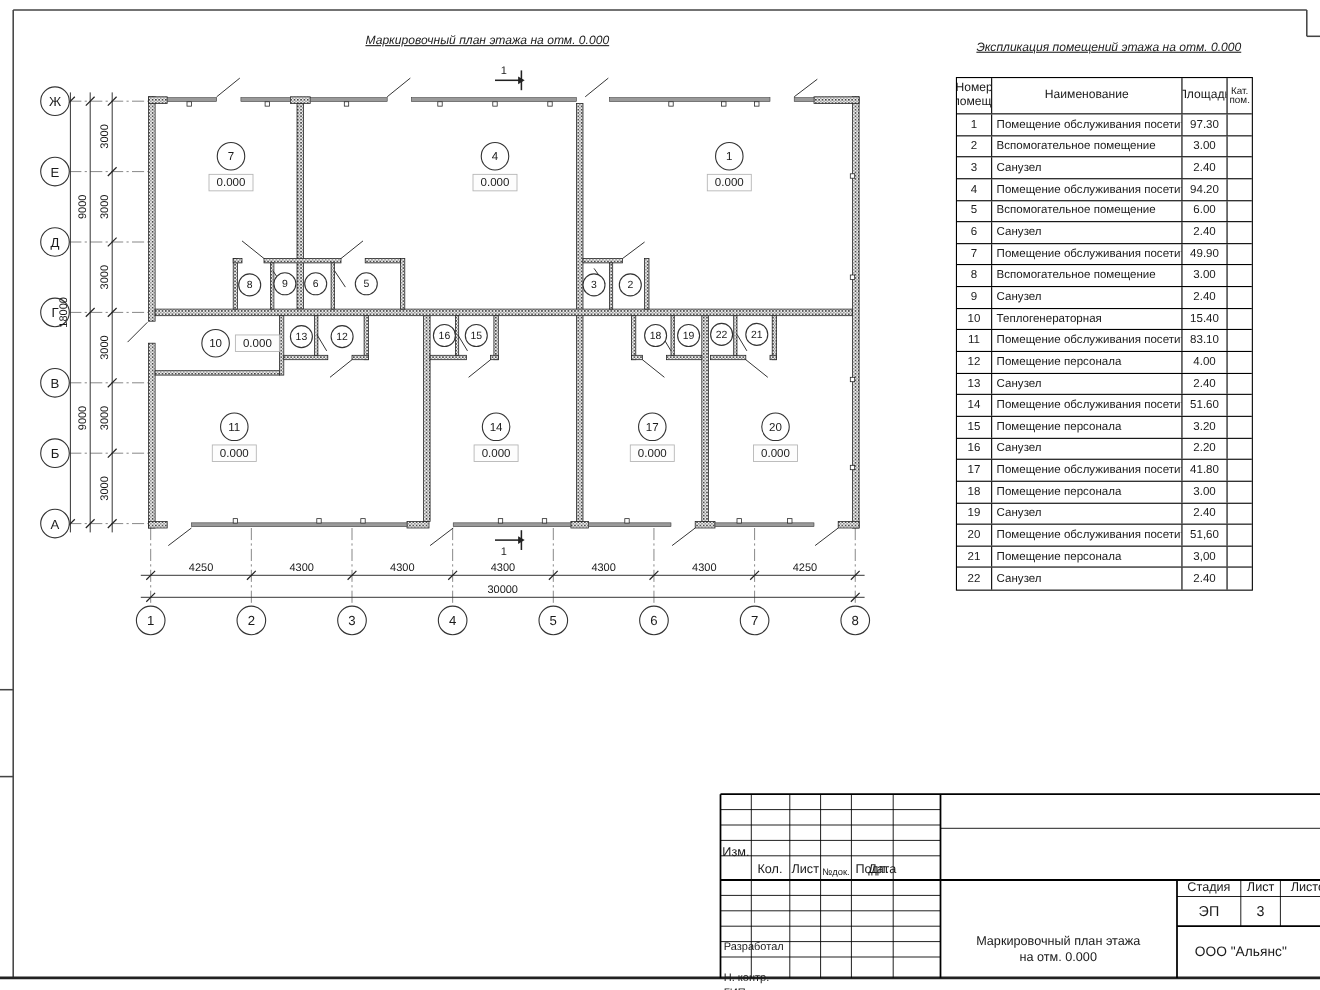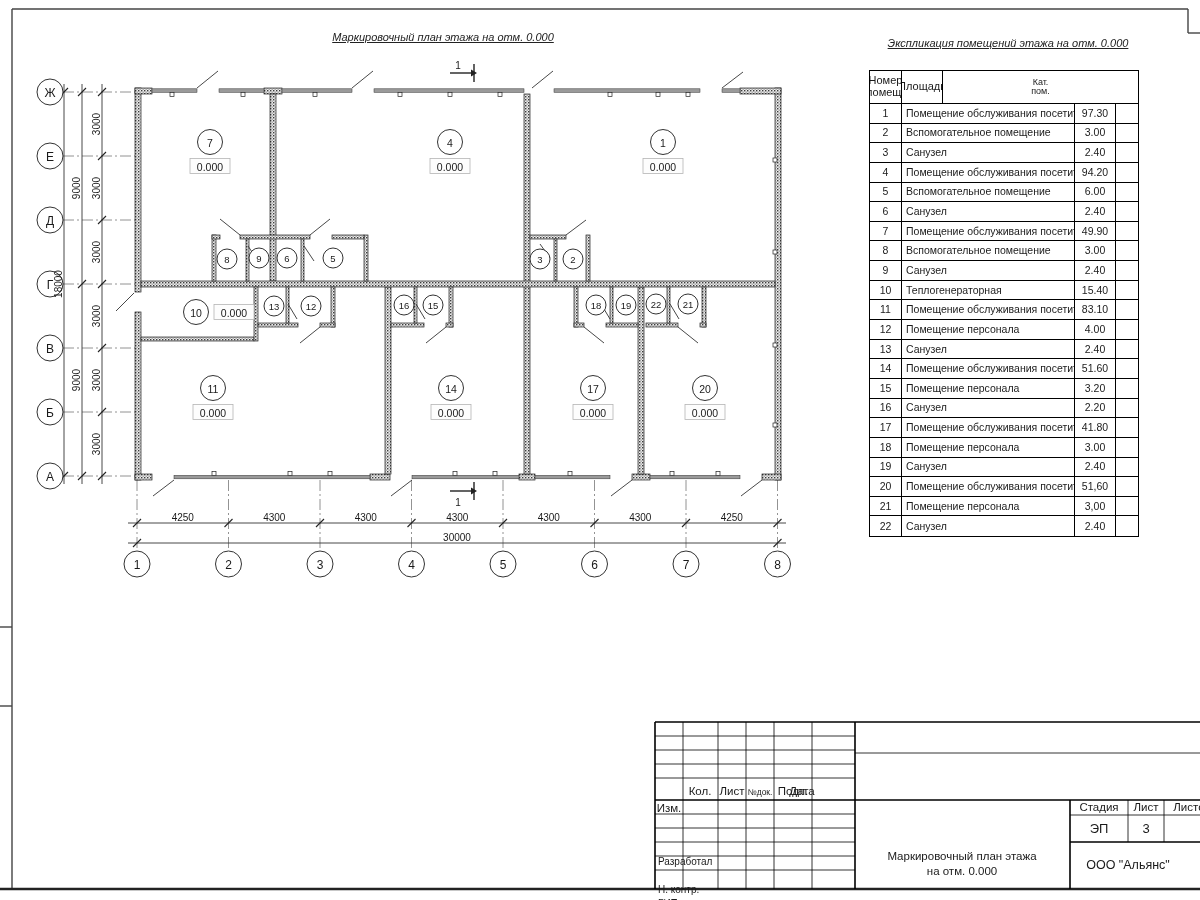--- a/index.html
+++ b/index.html
@@ -369,20 +369,21 @@
       </g>
 </svg>
 
 <div class="ttl" style="left:443px;top:31px;">Маркировочный план этажа на отм. 0.000</div>
 <div class="ttl" style="left:1008px;top:37px;">Экспликация помещений этажа на отм. 0.000</div>
 
 <div id="expl">
   <div class="trow thead" style="height:33px;">
     <div class="tc c-num">Номер
 помещ.</div>
+    <div class="tc c-name" style="justify-content:center;padding-left:0;">Наименование</div>
     <div class="tc c-area">Площадь</div>
     <div class="tc c-cat">Кат.
 пом.</div>
   </div>
   <div id="explBody">
         <div class="trow" style="height: 19.65px;">
           <div class="tc c-num">1</div>
           <div class="tc c-name">Помещение обслуживания посетителей</div>
           <div class="tc c-area">97.30</div>
           <div class="tc c-cat"></div>
@@ -509,21 +510,21 @@
         </div>
         <div class="trow" style="height: 19.65px;">
           <div class="tc c-num">22</div>
           <div class="tc c-name">Санузел</div>
           <div class="tc c-area">2.40</div>
           <div class="tc c-cat"></div>
         </div>
       </div>
 </div>
 
-<div class="tbt" style="left:669px;top:808px;">Изм.</div>
+<div class="tbt" style="left:669px;top:775px;">Изм.</div>
 <div class="tbt" style="left:700px;top:791px;">Кол.</div>
 <div class="tbt" style="left:732px;top:791px;">Лист</div>
 <div class="tbt" style="left:760px;top:792px;font-size:8.5px;">№док.</div>
 <div class="tbt" style="left:793px;top:791px;">Подп.</div>
 <div class="tbt" style="left:802px;top:791px;">Дата</div>
 <div class="tbl" style="left:658px;top:821px;">Разработал</div>
 <div class="tbl" style="left:658px;top:849px;">Н. контр.</div>
 <div class="tbl" style="left:658px;top:863px;">ГИП</div>
 <div class="tbt" style="left:1099px;top:807px;">Стадия</div>
 <div class="tbt" style="left:1146px;top:807px;">Лист</div>

